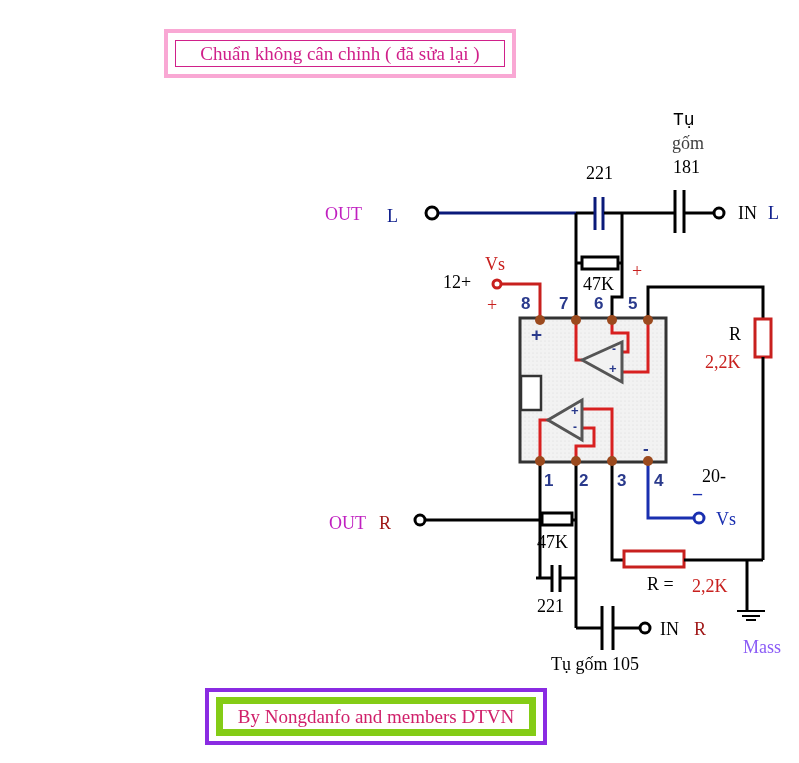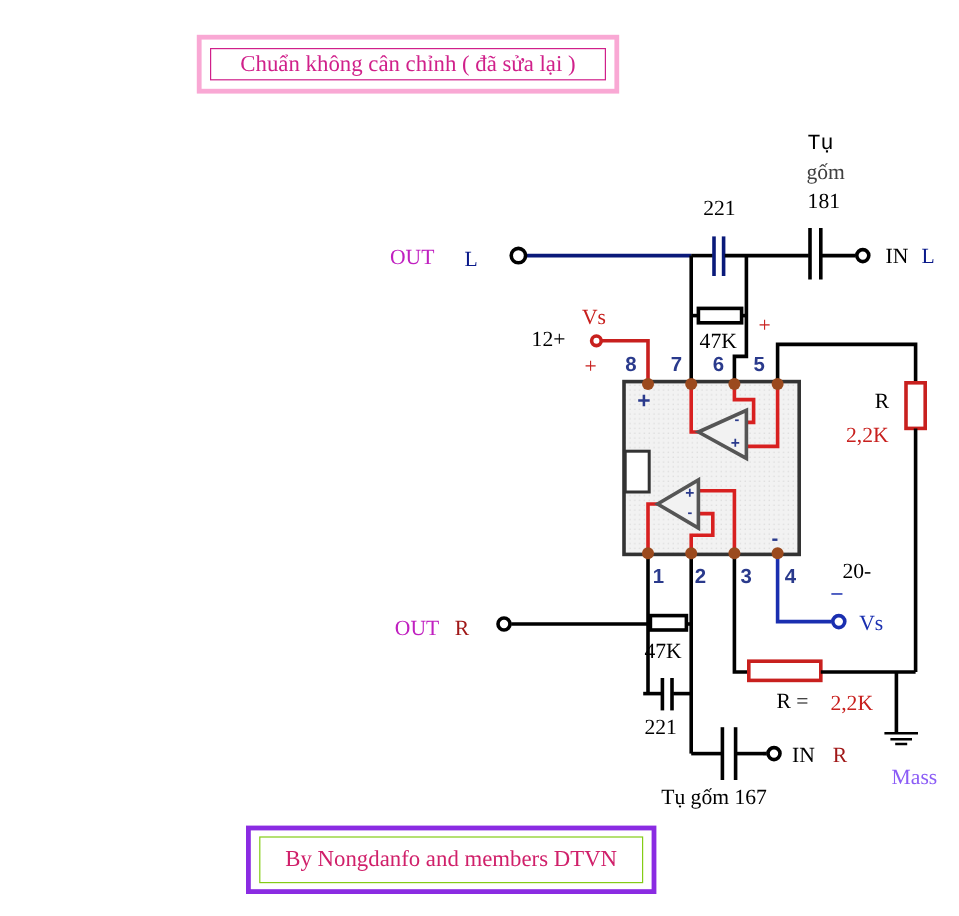--- a/index.html
+++ b/index.html
@@ -3,21 +3,21 @@
   <meta charset="utf-8">
   <style>
     html, body { margin:0; padding:0; background:#ffffff; }
     body { width:799px; height:763px; position:relative; overflow:hidden; font-family:"Liberation Serif", serif; }
     svg { position:absolute; left:0; top:0; }
     .lbl { position:absolute; font-family:"Liberation Serif", serif; font-size:18px; white-space:nowrap; line-height:1; }
     .pin { position:absolute; font-family:"Liberation Sans", sans-serif; font-weight:bold; font-size:17px; color:#2a3a8c; line-height:1; }
     .title-box { position:absolute; left:164px; top:29px; width:352px; height:49px; border:4px solid #f9a8d4; box-sizing:border-box; }
     .title-inner { position:absolute; left:7px; top:7px; right:7px; bottom:7px; border:1px solid #d0208a; display:flex; align-items:center; justify-content:center; color:#d0208a; font-size:19px; }
     .credit-box { position:absolute; left:205px; top:688px; width:342px; height:57px; border:4px solid #8a2be2; box-sizing:border-box; }
-    .credit-inner { position:absolute; left:7px; top:5px; right:7px; bottom:5px; border:1px solid #84cc16; display:flex; align-items:center; justify-content:center; color:#d0206a; font-size:19px; }
+    .credit-inner { position:absolute; left:7px; top:5px; right:7px; bottom:5px; border:7px solid #84cc16; display:flex; align-items:center; justify-content:center; color:#d0206a; font-size:19px; }
   </style>
 </head>
 <body>
 
 <div class="title-box">
   <div class="title-inner">Chuẩn không cân chỉnh ( đã sửa lại )</div>
 </div>
 
 <svg width="799" height="763" viewBox="0 0 799 763">
   <defs>
@@ -168,17 +168,17 @@
 <span class="lbl" style="left:537px;top:533px;color:#000;">47K</span>
 <span class="lbl" style="left:537px;top:597px;color:#000;">221</span>
 
 <span class="lbl" style="left:647px;top:575px;color:#000;">R =</span>
 <span class="lbl" style="left:692px;top:577px;color:#c8201e;">2,2K</span>
 
 <span class="lbl" style="left:660px;top:620px;color:#000;">IN</span>
 <span class="lbl" style="left:694px;top:620px;color:#a01818;">R</span>
 
 <span class="lbl" style="left:743px;top:638px;color:#8b5cf6;">Mass</span>
-<span class="lbl" style="left:551px;top:655px;color:#000;">Tụ gốm 167</span>
+<span class="lbl" style="left:551px;top:655px;color:#000;">Tụ gốm 105</span>
 
 <div class="credit-box">
   <div class="credit-inner">By Nongdanfo and members DTVN</div>
 </div>
 
 </body></html>

